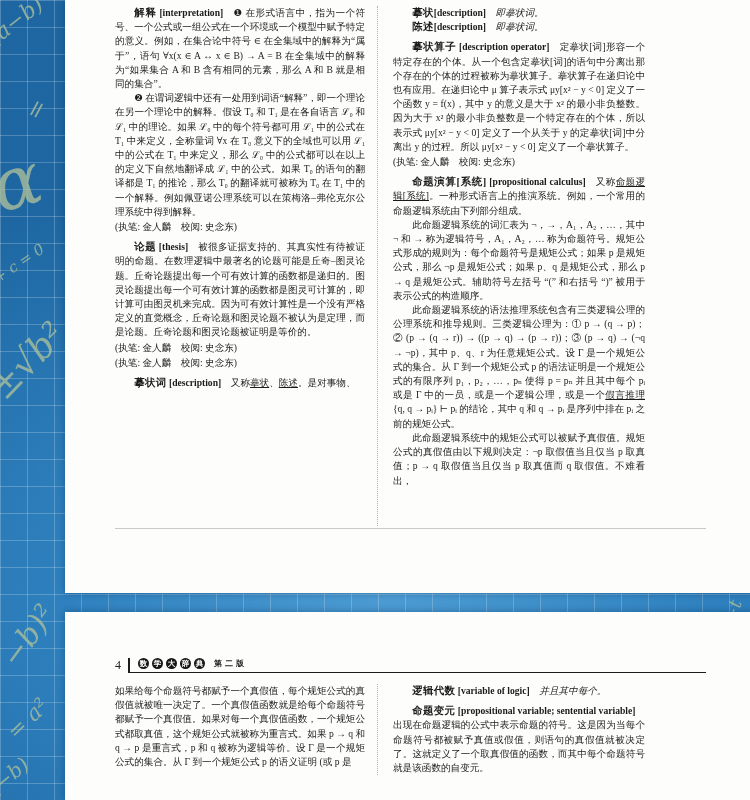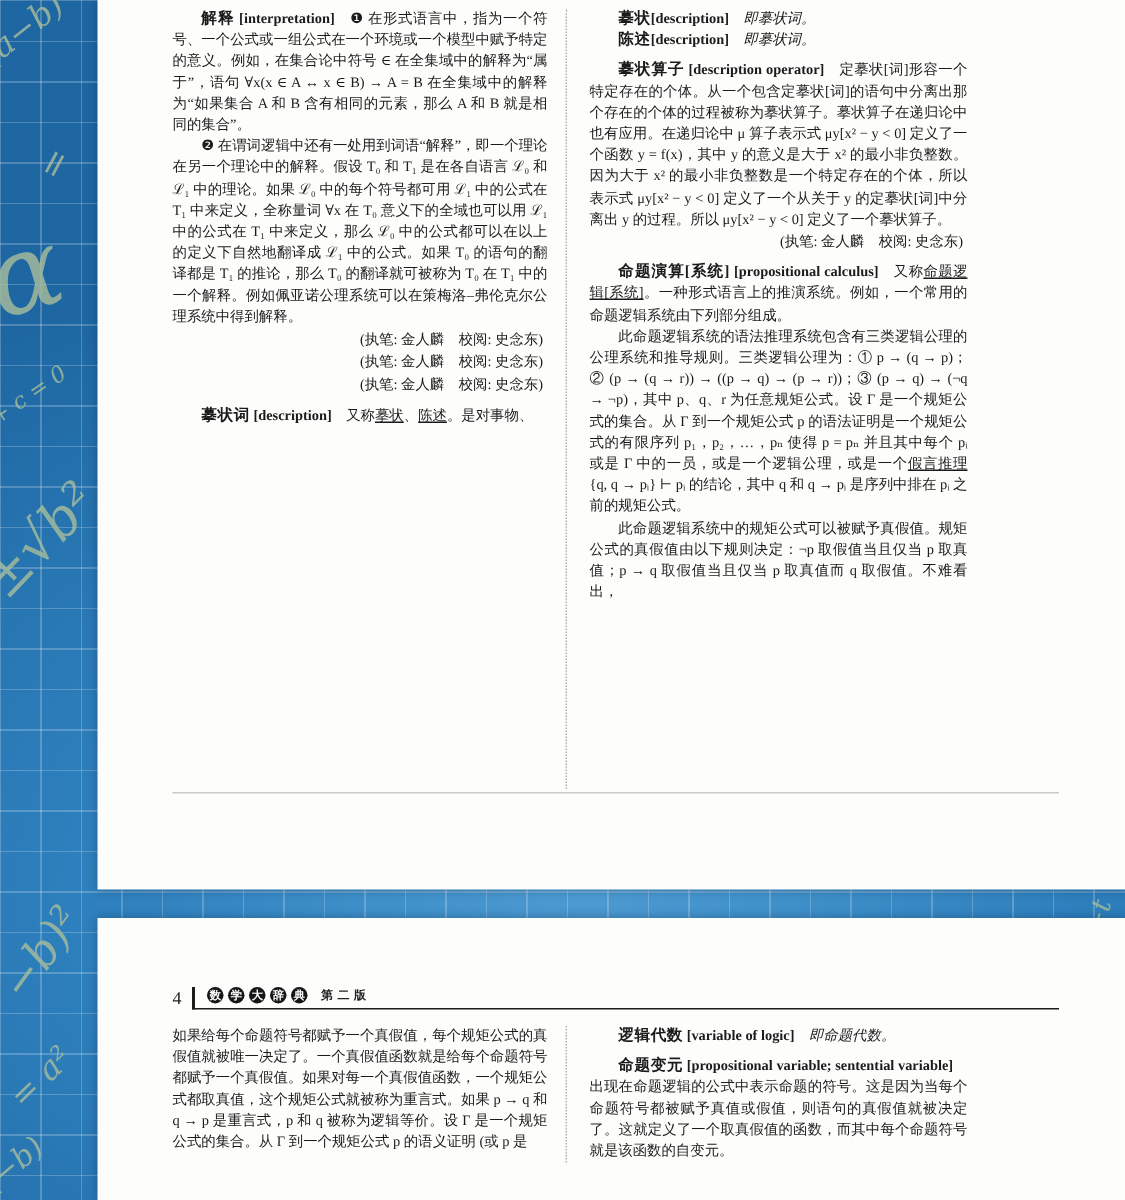--- a/index.html
+++ b/index.html
@@ -31,21 +31,21 @@
   .col{font-size:9.6px;line-height:14.2px;text-align:justify;color:#1b1b1b;}
   .col-l{width:250px;padding-right:12px;border-right:1px dotted #b0b0b0;}
   .col-r{width:252px;padding-left:15px;}
   p{margin:0;text-indent:2em;}
   .entry{margin-top:6px;}
   .first{margin-top:0;}
   .term{font-weight:700;font-size:10.4px;letter-spacing:.4px;}
   .en{font-weight:700;}
   .kai{font-style:italic;}
   .u{text-decoration:underline;text-underline-offset:1px;}
-  .byline{text-indent:0;text-align:right;padding-right:3px;margin-top:1px;}
+  .byline{text-indent:0;padding-right:3px;margin-top:1px;}
   .cont{text-indent:0;}
   .footrule{position:absolute;left:50px;right:46px;top:528px;border-top:1px solid #c9c9c9;}
   
   .p2head{display:flex;align-items:flex-end;margin:46px 46px 11px 50px;}
   .p2no{font-size:12px;color:#222;margin-right:7px;line-height:1;padding-bottom:2px;}
   .p2bar{
     flex:1;display:flex;align-items:center;gap:3px;
     border-left:2.5px solid #1c1c1c;border-bottom:1.5px solid #1c1c1c;
     padding:0 0 3px 8px;
   }
@@ -76,35 +76,37 @@
 <span class="formula" style="left:712px;top:316px;font-size:15px;transform:rotate(-52deg);">cos α</span>
 
 <div class="page" id="page1">
   <div class="cols">
 
     <div class="col col-l">
       <p class="entry first"><span class="term">解释</span><span class="en"> [interpretation]</span><span>　❶ 在形式语言中，指为一个符号、一个公式或一组公式在一个环境或一个模型中赋予特定的意义。例如，在集合论中符号 ∈ 在全集域中的解释为“属于”，语句 ∀x(x ∈ A ↔ x ∈ B) → A = B 在全集域中的解释为“如果集合 A 和 B 含有相同的元素，那么 A 和 B 就是相同的集合”。</span></p>
       <p class="para">❷ 在谓词逻辑中还有一处用到词语“解释”，即一个理论在另一个理论中的解释。假设 T₀ 和 T₁ 是在各自语言 ℒ₀ 和 ℒ₁ 中的理论。如果 ℒ₀ 中的每个符号都可用 ℒ₁ 中的公式在 T₁ 中来定义，全称量词 ∀x 在 T₀ 意义下的全域也可以用 ℒ₁ 中的公式在 T₁ 中来定义，那么 ℒ₀ 中的公式都可以在以上的定义下自然地翻译成 ℒ₁ 中的公式。如果 T₀ 的语句的翻译都是 T₁ 的推论，那么 T₀ 的翻译就可被称为 T₀ 在 T₁ 中的一个解释。例如佩亚诺公理系统可以在策梅洛–弗伦克尔公理系统中得到解释。</p>
       <p class="byline">(执笔: 金人麟　校阅: 史念东)</p>
 
+      <p class="entry"><span class="term">论题</span><span class="en"> [thesis]</span><span>　被很多证据支持的、其真实性有待被证明的命题。在数理逻辑中最著名的论题可能是丘奇–图灵论题。丘奇论题提出每一个可有效计算的函数都是递归的。图灵论题提出每一个可有效计算的函数都是图灵可计算的，即计算可由图灵机来完成。因为可有效计算性是一个没有严格定义的直觉概念，丘奇论题和图灵论题不被认为是定理，而是论题。丘奇论题和图灵论题被证明是等价的。</span></p>
       <p class="byline">(执笔: 金人麟　校阅: 史念东)</p>
 
       <p class="byline">(执笔: 金人麟　校阅: 史念东)</p>
 
       <p class="entry"><span class="term">摹状词</span><span class="en"> [description]</span><span>　又称</span><span class="u">摹状</span><span>、</span><span class="u">陈述</span><span>。是对事物、</span></p>
     </div>
 
     <div class="col col-r">
       <p class="entry first"><span class="term">摹状</span><span class="en">[description]</span><span class="kai">　即摹状词。</span></p>
       <p class="para" style="text-indent:2em;"><span class="term">陈述</span><span class="en">[description]</span><span class="kai">　即摹状词。</span></p>
 
       <p class="entry"><span class="term">摹状算子</span><span class="en"> [description operator]</span><span>　定摹状[词]形容一个特定存在的个体。从一个包含定摹状[词]的语句中分离出那个存在的个体的过程被称为摹状算子。摹状算子在递归论中也有应用。在递归论中 μ 算子表示式 μy[x² − y &lt; 0] 定义了一个函数 y = f(x)，其中 y 的意义是大于 x² 的最小非负整数。因为大于 x² 的最小非负整数是一个特定存在的个体，所以表示式 μy[x² − y &lt; 0] 定义了一个从关于 y 的定摹状[词]中分离出 y 的过程。所以 μy[x² − y &lt; 0] 定义了一个摹状算子。</span></p>
       <p class="byline">(执笔: 金人麟　校阅: 史念东)</p>
 
       <p class="entry"><span class="term">命题演算[系统]</span><span class="en"> [propositional calculus]</span><span>　又称</span><span class="u">命题逻辑[系统]</span><span>。一种形式语言上的推演系统。例如，一个常用的命题逻辑系统由下列部分组成。</span></p>
+      <p class="para">此命题逻辑系统的词汇表为 ¬，→，A₁，A₂，…，其中 ¬ 和 → 称为逻辑符号，A₁，A₂，… 称为命题符号。规矩公式形成的规则为：每个命题符号是规矩公式；如果 p 是规矩公式，那么 ¬p 是规矩公式；如果 p、q 是规矩公式，那么 p → q 是规矩公式。辅助符号左括号 “(” 和右括号 “)” 被用于表示公式的构造顺序。</p>
       <p class="para"><span>此命题逻辑系统的语法推理系统包含有三类逻辑公理的公理系统和推导规则。三类逻辑公理为：① p → (q → p)；② (p → (q → r)) → ((p → q) → (p → r))；③ (p → q) → (¬q → ¬p)，其中 p、q、r 为任意规矩公式。设 Γ 是一个规矩公式的集合。从 Γ 到一个规矩公式 p 的语法证明是一个规矩公式的有限序列 p₁，p₂，…，pₙ 使得 p = pₙ 并且其中每个 pᵢ 或是 Γ 中的一员，或是一个逻辑公理，或是一个</span><span class="u">假言推理</span><span>{q, q → pᵢ} ⊢ pᵢ 的结论，其中 q 和 q → pᵢ 是序列中排在 pᵢ 之前的规矩公式。</span></p>
       <p class="para">此命题逻辑系统中的规矩公式可以被赋予真假值。规矩公式的真假值由以下规则决定：¬p 取假值当且仅当 p 取真值；p → q 取假值当且仅当 p 取真值而 q 取假值。不难看出，</p>
     </div>
 
   </div>
   <div class="footrule"></div>
 </div>
 
 <div class="page" id="page2">
   <div class="p2head">
@@ -116,17 +118,17 @@
       <span class="logoc">辞</span>
       <span class="logoc">典</span>
       <span class="edition">第二版</span>
     </span>
   </div>
   <div class="cols">
     <div class="col col-l">
       <p class="para cont">如果给每个命题符号都赋予一个真假值，每个规矩公式的真假值就被唯一决定了。一个真假值函数就是给每个命题符号都赋予一个真假值。如果对每一个真假值函数，一个规矩公式都取真值，这个规矩公式就被称为重言式。如果 p → q 和 q → p 是重言式，p 和 q 被称为逻辑等价。设 Γ 是一个规矩公式的集合。从 Γ 到一个规矩公式 p 的语义证明 (或 p 是</p>
     </div>
     <div class="col col-r">
-      <p class="entry first"><span class="term">逻辑代数</span><span class="en"> [variable of logic]</span><span class="kai">　即命题代数。</span></p>
+      <p class="entry first"><span class="term">逻辑代数</span><span class="en"> [variable of logic]</span><span class="kai">　并且其中每个。</span></p>
       <p class="entry"><span class="term">命题变元</span><span class="en"> [propositional variable; sentential variable]</span><span>　出现在命题逻辑的公式中表示命题的符号。这是因为当每个命题符号都被赋予真值或假值，则语句的真假值就被决定了。这就定义了一个取真假值的函数，而其中每个命题符号就是该函数的自变元。</span></p>
     </div>
   </div>
 </div>
 
 </body></html>

